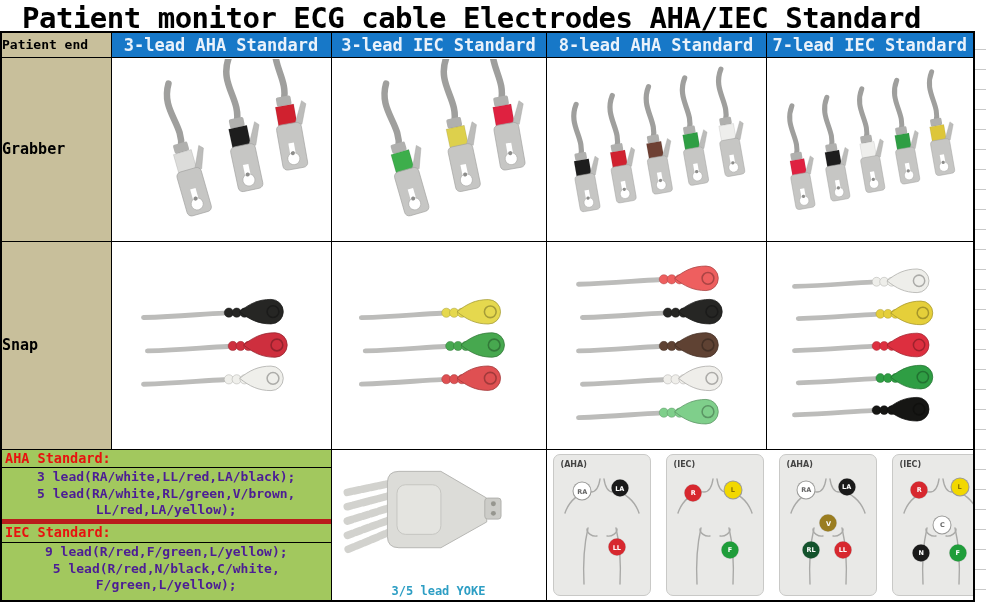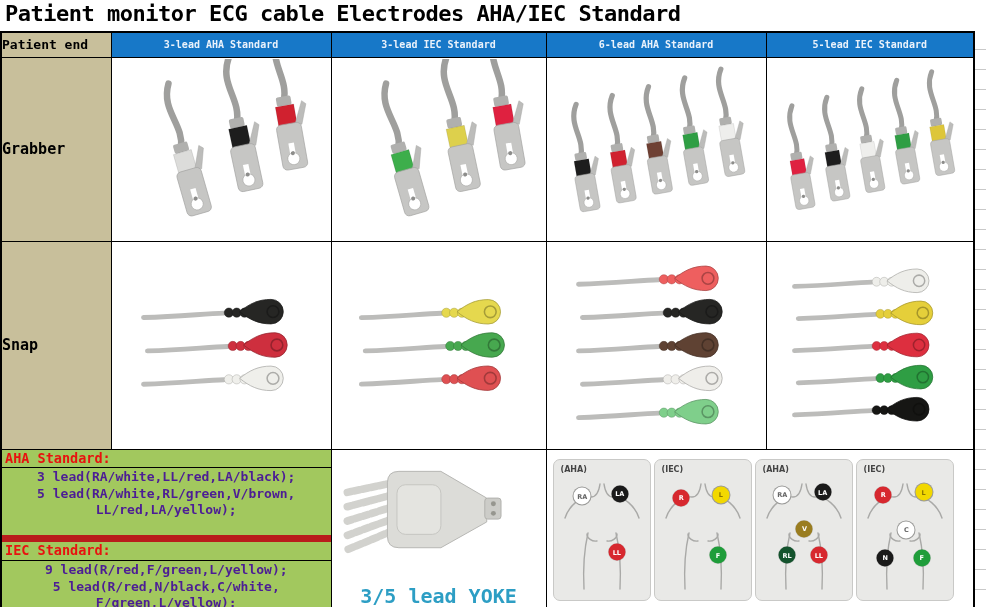--- a/index.html
+++ b/index.html
@@ -1,43 +1,43 @@
 <!DOCTYPE html>
 <html><head>
 <meta charset="utf-8">
 <style>
   html,body{margin:0;padding:0;background:#ffffff;}
   #app{position:relative;width:986px;height:607px;background:#ffffff;
        font-family:"DejaVu Sans Mono","Liberation Mono",monospace;overflow:hidden;}
-  .title{position:absolute;top:1px;left:5px;font-size:22px;font-weight:bold;color:#000;
+  .title{position:absolute;top:1px;left:22px;font-size:29px;font-weight:bold;color:#000;
          white-space:nowrap;letter-spacing:-0.5px;}
   .gridlines-strip{position:absolute;left:973px;top:30px;width:13px;height:577px;
          background:repeating-linear-gradient(to bottom,#ffffff 0 19px,#c9c9c9 19px 20px);}
   table.main{position:absolute;left:0;top:31px;width:973px;height:571px;
          border-collapse:collapse;table-layout:fixed;}
   td{border:1px solid #000;padding:0;vertical-align:middle;overflow:hidden;}
   .outer{border:2px solid #000;}
   .corner{background:#c8bf9b;font-size:13px;font-weight:bold;color:#000;text-align:left;}
-  .colhead{background:#1778c8;color:#eaf2fb;font-size:10px;font-weight:bold;text-align:center;}
+  .colhead{background:#1778c8;color:#eaf2fb;font-size:17px;font-weight:bold;text-align:center;}
   .rowlabel{background:#c8bf9b;font-size:15px;font-weight:bold;color:#000;text-align:left;}
   .prod{background:#ffffff;text-align:center;}
   .prod svg{display:block;margin:0 auto;}
   
   .notes{background:#a2c85e;font-size:13px;line-height:1.18;vertical-align:top;}
   .note-heading{border-bottom:1px solid #000;color:#e8120f;font-weight:bold;
         padding:1px 2px 1px 3px;font-size:13.5px;}
-  .note-heading.mid{border-top:7px solid #b91c1c;margin-top:18px;}
+  .note-heading.mid{border-top:5px solid #b91c1c;margin-top:2px;}
   .note-line{color:#4c1d95;text-align:center;font-weight:bold;padding-top:1px;font-size:13px;}
   
   .yoke-cell{background:#ffffff;text-align:center;vertical-align:top;position:relative;}
   .yoke-caption{position:absolute;bottom:2px;left:0;width:100%;text-align:center;
-        color:#2d9ec4;font-size:20px;font-weight:bold;}
+        color:#2d9ec4;font-size:12px;font-weight:bold;}
   
   .panels-cell{background:#ffffff;vertical-align:middle;}
-  .panels-wrap{display:flex;gap:3px;padding:4px 6px;}
+  .panels-wrap{display:flex;gap:15px;padding:4px 6px;}
   .panel{position:relative;width:96px;height:140px;background:#e9e9e7;
         border:1px solid #c9c9c7;border-radius:7px;flex:0 0 auto;}
   .panel-label{position:absolute;top:5px;left:7px;font-size:8px;color:#444;
         font-family:"DejaVu Sans",sans-serif;font-weight:bold;}
   .panel svg.body{position:absolute;left:0;top:14px;width:96px;height:120px;}
   .electrode{position:absolute;width:17px;height:17px;border-radius:50%;
         display:flex;align-items:center;justify-content:center;
         font-size:6.5px;font-weight:bold;transform:translate(-50%,-50%);
         font-family:"DejaVu Sans",sans-serif;box-shadow:0 0 0 0.5px rgba(0,0,0,0.15);}
 </style>
@@ -54,22 +54,22 @@
         <col style="width:220px">
         <col style="width:215px">
       <col style="width:220px">
         <col style="width:208px">
     </colgroup>
     <tbody>
         <tr style="height:25px">
       <td class="corner">Patient end</td>
       <td class="colhead">3-lead AHA Standard</td>
       <td class="colhead">3-lead IEC Standard</td>
-      <td class="colhead">6-lead AHA Standard</td>
-      <td class="colhead">5-lead IEC Standard</td>
+      <td class="colhead">8-lead AHA Standard</td>
+      <td class="colhead">7-lead IEC Standard</td>
     </tr>
     <tr style="height:184px">
       <td class="rowlabel">Grabber</td>
       <td class="prod">
         <svg class="grabber-img" width="215" height="180" viewBox="0 0 215 184">
               <g transform="translate(74,118) rotate(-16) scale(0.95)">
                 <path d="M6,-100 C-10,-74 10,-54 0,-30" stroke="#9f9f9d" stroke-width="7" fill="none" stroke-linecap="round"></path>
                 <rect x="-8" y="-35" width="16" height="10" rx="2" fill="#b0b0ae"></rect>
                 <rect x="-10" y="-25" width="20" height="21" fill="#dcdcda" stroke="rgba(0,0,0,0.2)" stroke-width="0.5"></rect>
                 <path d="M8,-4 L19,-27 L23,-23 L15,-2 Z" fill="#bcbcba" stroke="#a6a6a4" stroke-width="0.5"></path>

